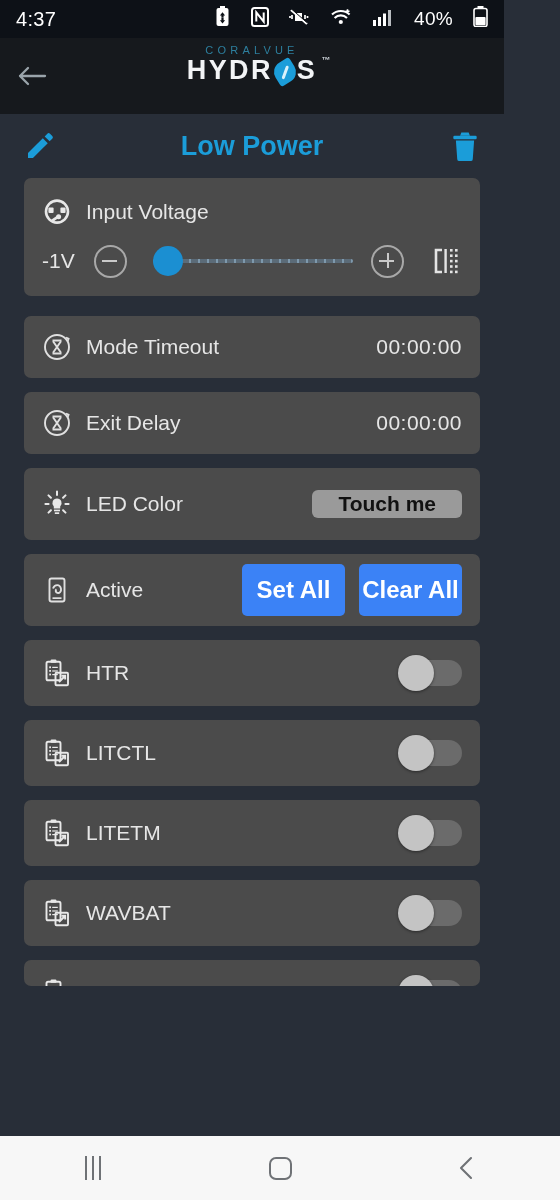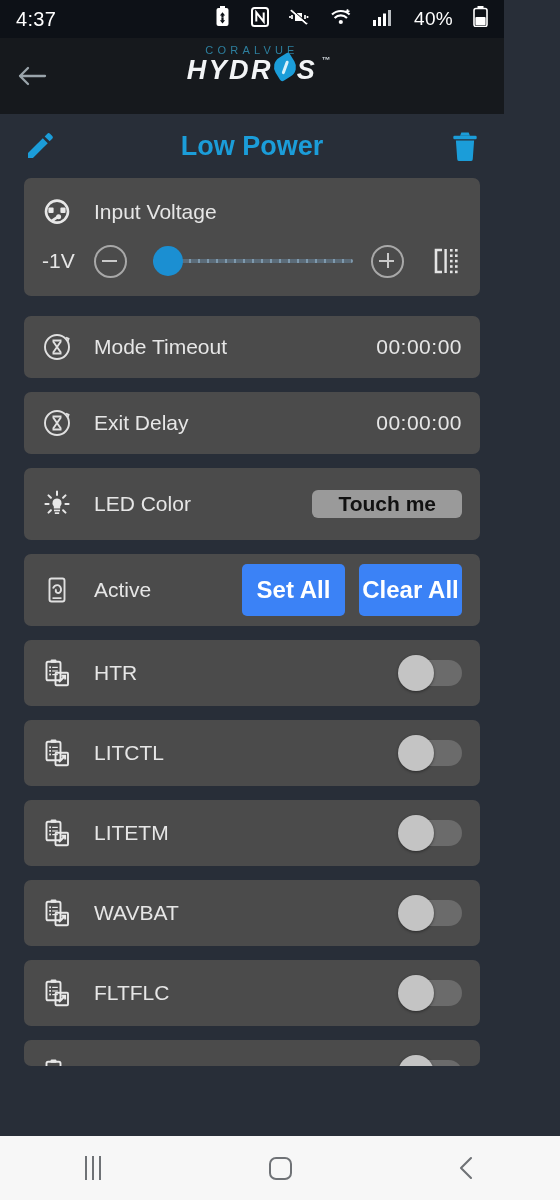--- a/index.html
+++ b/index.html
@@ -37,23 +37,22 @@
     position: absolute; left: 0; right: 0; top: 6px;
     display: flex; flex-direction: column; align-items: center;
     pointer-events: none;
   }
   .logo-top {
     font-size: 11px; letter-spacing: 4.2px; color: #2d7f9e;
     font-weight: 400;
   }
   .logo-main {
     font-size: 27px; letter-spacing: 2.4px; color: #f2f4f6;
-    font-weight: 700; display: flex; align-items: flex-start; position: relative;
+    font-weight: 700; display: flex; align-items: center; position: relative;
     margin-top: -1px;
-    font-style: italic;
   }
   .logo-leaf {
     display: inline-block; width: 22px; height: 22px; margin: 0 1px;
     background: #1b9dd9; border-radius: 50% 14% 50% 14%;
     transform: rotate(-32deg); position: relative; top: 1px;
   }
   .logo-leaf::after {
     content: ""; position: absolute; left: 4px; top: 10px;
     width: 14px; height: 3px; background: #d9f2fb;
     transform: rotate(-38deg); border-radius: 2px;
@@ -77,21 +76,21 @@
 
   
   .scroll { padding: 0 24px; }
   .card {
     background: #4b4b4b; border-radius: 7px; margin-bottom: 14px;
     padding: 0 18px; color: #e8e8e8;
   }
   .row {
     display: flex; align-items: center; min-height: 62px; gap: 14px;
   }
-  .row-label { font-size: 21px; color: #e6e6e6; font-weight: 400; margin-left: 8px; }
+  .row-label { font-size: 21px; color: #e6e6e6; font-weight: 400; }
   .row-value {
     margin-left: auto; font-size: 21px; color: #e6e6e6;
     letter-spacing: .5px;
   }
   .ic { width: 30px; height: 30px; flex: 0 0 30px; display: block; }
 
   
   .card-voltage { padding: 14px 18px 18px 18px; margin-bottom: 20px; }
   .volt-head { display: flex; align-items: center; gap: 14px; min-height: 40px; }
   .volt-ctrl { display: flex; align-items: center; margin-top: 12px; }
@@ -442,59 +441,37 @@
           <rect x="13.5" y="14.8" width="12.5" height="12.5" rx="1" fill="none" stroke="#e8e8e8" stroke-width="1.9"></rect>
           <path d="M17 24l6-6M19.4 17.8h3.8v3.8" fill="none" stroke="#e8e8e8" stroke-width="1.9"></path>
         </svg>
         <span class="row-label">WAVBAT</span>
         <span class="toggle">
             <span class="knob"></span>
           </span>
       </div>
     </div>
 
-    <div class="card card-toggle">
+
+    <div class="card card-toggle card-clipped">
       <div class="row">
         <svg class="ic" viewBox="0 0 30 30">
           <rect x="4.5" y="3.8" width="14" height="18.5" rx="1.6" fill="none" stroke="#e8e8e8" stroke-width="1.9"></rect>
           <rect x="8.6" y="1.6" width="5.8" height="3.2" rx="1" fill="#e8e8e8"></rect>
           <g fill="#e8e8e8">
               <rect x="7.2" y="8.4" width="1.8" height="1.8"></rect>
               <rect x="10.2" y="8.8" width="5.6" height="1.2"></rect>
               <rect x="7.2" y="12" width="1.8" height="1.8"></rect>
               <rect x="10.2" y="12.4" width="5.6" height="1.2"></rect>
               <rect x="7.2" y="15.6" width="1.8" height="1.8"></rect>
               <rect x="10.2" y="16" width="5.6" height="1.2"></rect>
             </g>
           <rect x="13.5" y="14.8" width="12.5" height="12.5" rx="1" fill="none" stroke="#e8e8e8" stroke-width="1.9"></rect>
           <path d="M17 24l6-6M19.4 17.8h3.8v3.8" fill="none" stroke="#e8e8e8" stroke-width="1.9"></path>
         </svg>
-        <span class="row-label">FLTFLC</span>
-        <span class="toggle">
-            <span class="knob"></span>
-          </span>
-      </div>
-    </div>
-
-    <div class="card card-toggle card-clipped">
-      <div class="row">
-        <svg class="ic" viewBox="0 0 30 30">
-          <rect x="4.5" y="3.8" width="14" height="18.5" rx="1.6" fill="none" stroke="#e8e8e8" stroke-width="1.9"></rect>
-          <rect x="8.6" y="1.6" width="5.8" height="3.2" rx="1" fill="#e8e8e8"></rect>
-          <g fill="#e8e8e8">
-              <rect x="7.2" y="8.4" width="1.8" height="1.8"></rect>
-              <rect x="10.2" y="8.8" width="5.6" height="1.2"></rect>
-              <rect x="7.2" y="12" width="1.8" height="1.8"></rect>
-              <rect x="10.2" y="12.4" width="5.6" height="1.2"></rect>
-              <rect x="7.2" y="15.6" width="1.8" height="1.8"></rect>
-              <rect x="10.2" y="16" width="5.6" height="1.2"></rect>
-            </g>
-          <rect x="13.5" y="14.8" width="12.5" height="12.5" rx="1" fill="none" stroke="#e8e8e8" stroke-width="1.9"></rect>
-          <path d="M17 24l6-6M19.4 17.8h3.8v3.8" fill="none" stroke="#e8e8e8" stroke-width="1.9"></path>
-        </svg>
         <span class="row-label">PMPATO</span>
         <span class="toggle">
             <span class="knob"></span>
           </span>
       </div>
     </div>
 
   </div>
 
   <div class="navbar">

